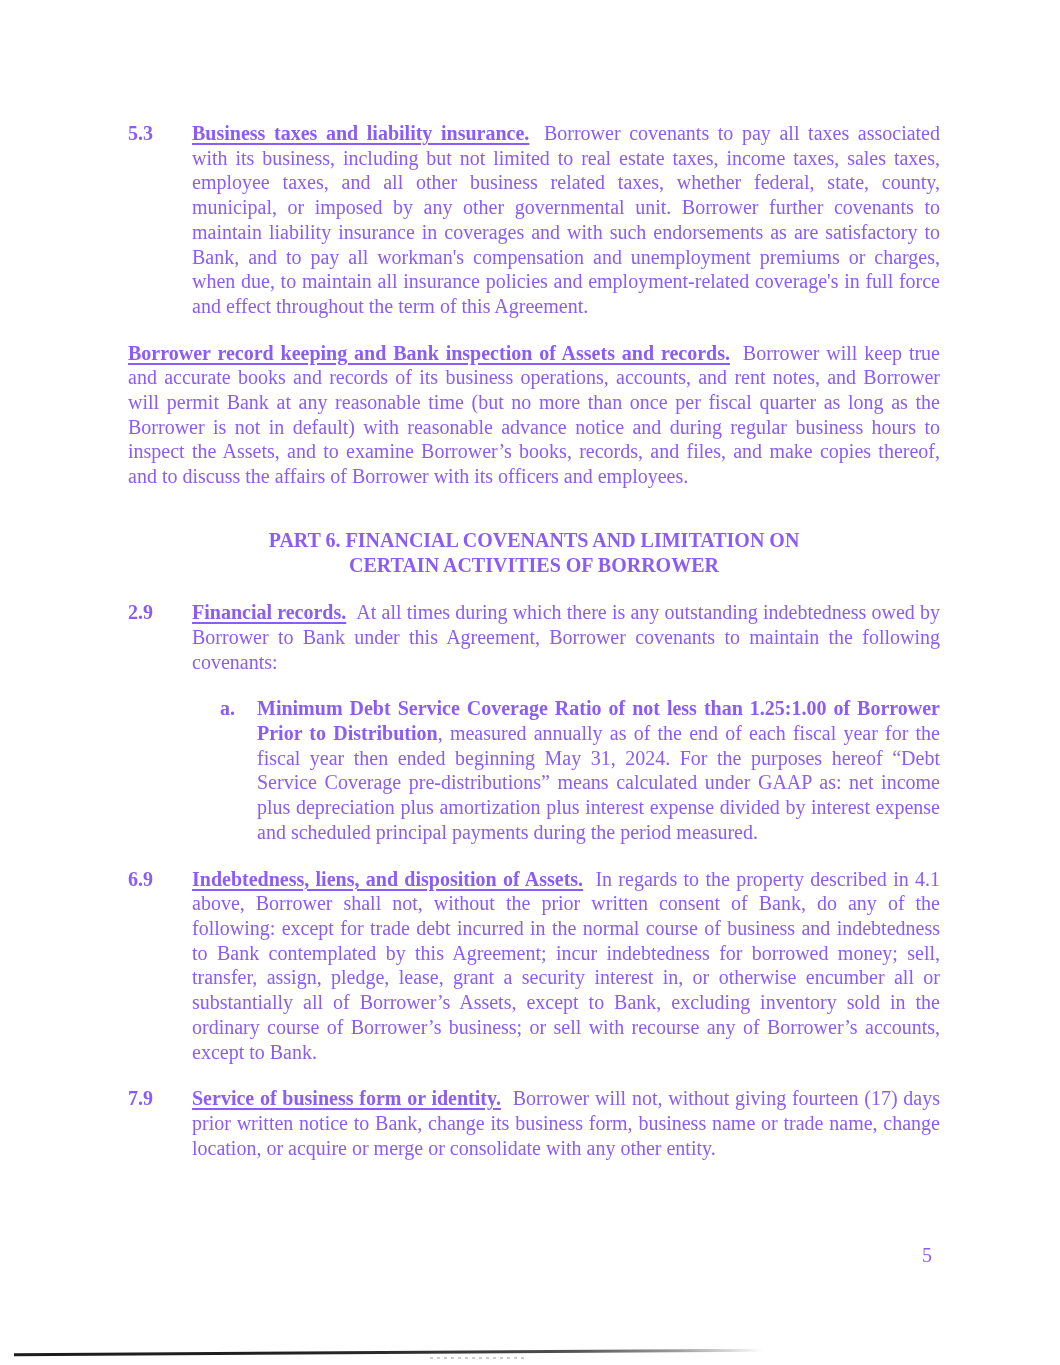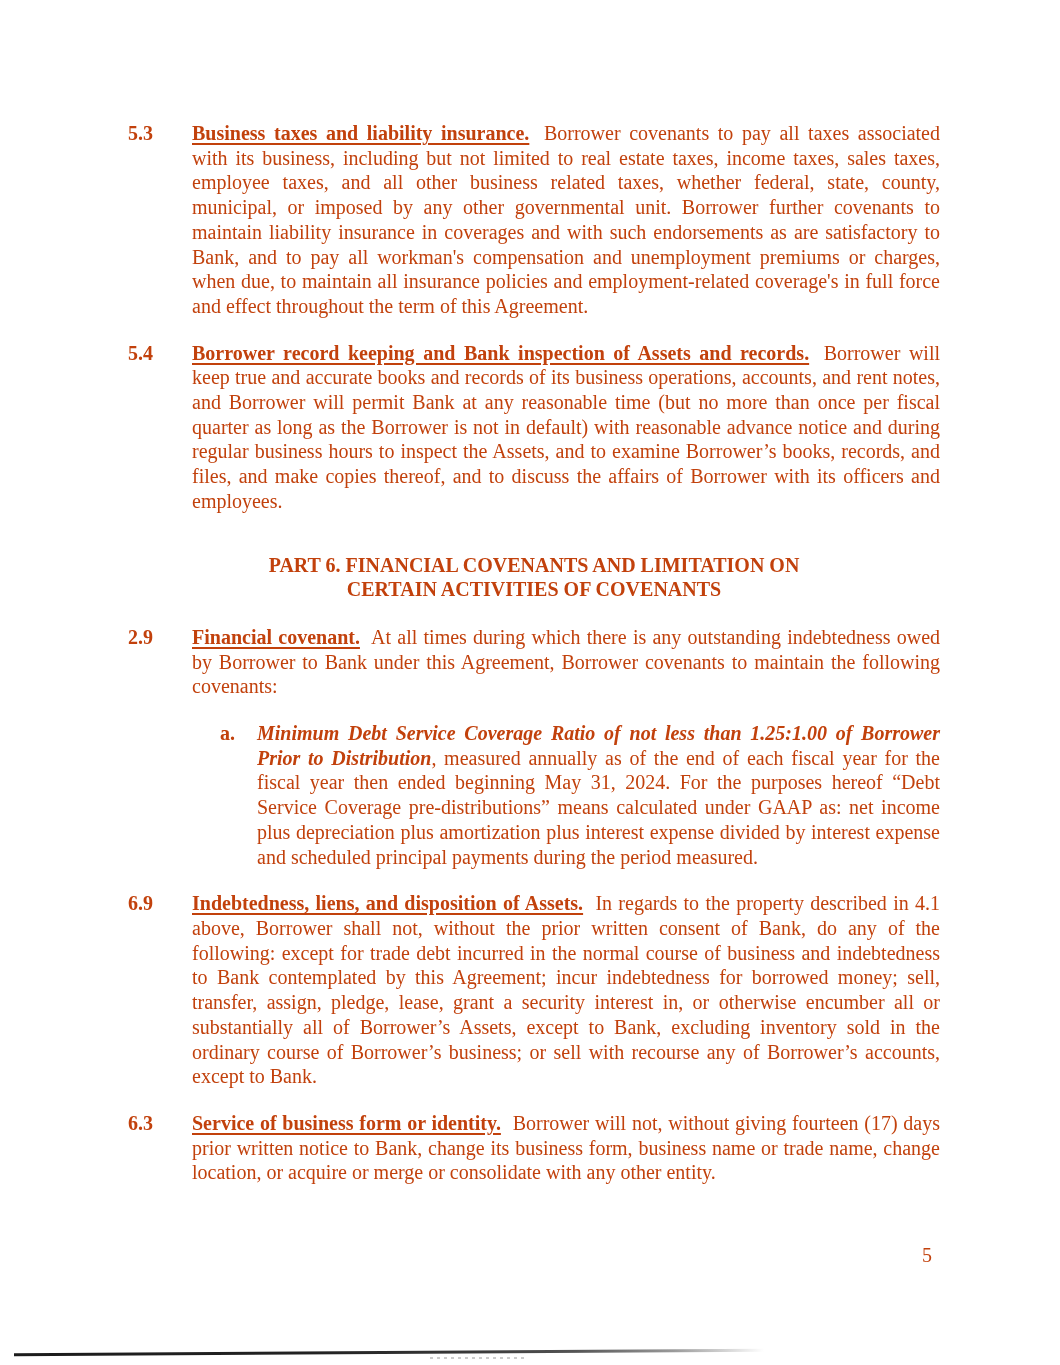--- a/index.html
+++ b/index.html
@@ -8,21 +8,21 @@
     background: #ffffff;
   }
   .page {
     position: relative;
     width: 1060px;
     height: 1365px;
     background: #ffffff;
     font-family: "Liberation Serif", serif;
     font-size: 20px;
     line-height: 24.7px;
-    color: #c2410c;
+    color: #8b5cf6;
     overflow: hidden;
   }
   .content {
     padding-top: 121px;
   }
   .clause {
     display: flex;
     margin: 0 120px 22px 128px;
   }
   .clause .num {
@@ -56,21 +56,20 @@
     flex: 0 0 37px;
     font-weight: bold;
   }
   .subitem .body {
     flex: 1;
     margin: 0;
     text-align: justify;
   }
   .subitem .bold {
     font-weight: bold;
-    font-style: italic;
   }
   .page-number {
     position: absolute;
     top: 1243px;
     left: 922px;
     font-size: 20px;
   }
   .scan-line {
     position: absolute;
     top: 1351px;
@@ -97,46 +96,45 @@
 
 <div class="page">
   <main class="content">
 
     <section class="clause">
       <div class="num">5.3</div>
       <p class="body"><span class="head">Business taxes and liability insurance.</span> <span>Borrower covenants to pay all taxes associated with its business, including but not limited to real estate taxes, income taxes, sales taxes, employee taxes, and all other business related taxes, whether federal, state, county, municipal, or imposed by any other governmental unit. Borrower further covenants to maintain liability insurance in coverages and with such endorsements as are satisfactory to Bank, and to pay all workman's compensation and unemployment premiums or charges, when due, to maintain all insurance policies and employment-related coverage's in full force and effect throughout the term of this Agreement.</span></p>
     </section>
 
     <section class="clause">
-      <div class="num">5.4</div>
       <p class="body"><span class="head">Borrower record keeping and Bank inspection of Assets and records.</span> <span>Borrower will keep true and accurate books and records of its business operations, accounts, and rent notes, and Borrower will permit Bank at any reasonable time (but no more than once per fiscal quarter as long as the Borrower is not in default) with reasonable advance notice and during regular business hours to inspect the Assets, and to examine Borrower’s books, records, and files, and make copies thereof, and to discuss the affairs of Borrower with its officers and employees.</span></p>
     </section>
 
     <header class="part-heading">
       <div>PART 6.  FINANCIAL COVENANTS AND LIMITATION ON</div>
-      <div>CERTAIN ACTIVITIES OF COVENANTS</div>
+      <div>CERTAIN ACTIVITIES OF BORROWER</div>
     </header>
 
     <section class="clause">
       <div class="num">2.9</div>
-      <p class="body"><span class="head">Financial covenant.</span> <span>At all times during which there is any outstanding indebtedness owed by Borrower to Bank under this Agreement, Borrower covenants to maintain the following covenants:</span></p>
+      <p class="body"><span class="head">Financial records.</span> <span>At all times during which there is any outstanding indebtedness owed by Borrower to Bank under this Agreement, Borrower covenants to maintain the following covenants:</span></p>
     </section>
 
     <section class="subitem">
       <div class="marker">a.</div>
       <p class="body"><span class="bold">Minimum Debt Service Coverage Ratio of not less than 1.25:1.00 of Borrower Prior to Distribution</span><span>, measured annually as of the end of each fiscal year for the fiscal year then ended beginning May 31, 2024. For the purposes hereof “Debt Service Coverage pre-distributions” means calculated under GAAP as: net income plus depreciation plus amortization plus interest expense divided by interest expense and scheduled principal payments during the period measured.</span></p>
     </section>
 
     <section class="clause">
       <div class="num">6.9</div>
       <p class="body"><span class="head">Indebtedness, liens, and disposition of Assets.</span> <span>In regards to the property described in 4.1 above, Borrower shall not, without the prior written consent of Bank, do any of the following:  except for trade debt incurred in the normal course of business and indebtedness to Bank contemplated by this Agreement; incur indebtedness for borrowed money; sell, transfer, assign, pledge, lease, grant a security interest in, or otherwise encumber all or substantially all of Borrower’s Assets, except to Bank, excluding inventory sold in the ordinary course of Borrower’s business; or sell with recourse any of Borrower’s accounts, except to Bank.</span></p>
     </section>
 
     <section class="clause">
-      <div class="num">6.3</div>
+      <div class="num">7.9</div>
       <p class="body"><span class="head">Service of business form or identity.</span> <span>Borrower will not, without giving fourteen (17) days prior written notice to Bank, change its business form, business name or trade name, change location, or acquire or merge or consolidate with any other entity.</span></p>
     </section>
 
   </main>
 
   <div class="page-number">5</div>
   <div class="scan-line"></div>
   <div class="scan-dots"></div>
 </div>
 

